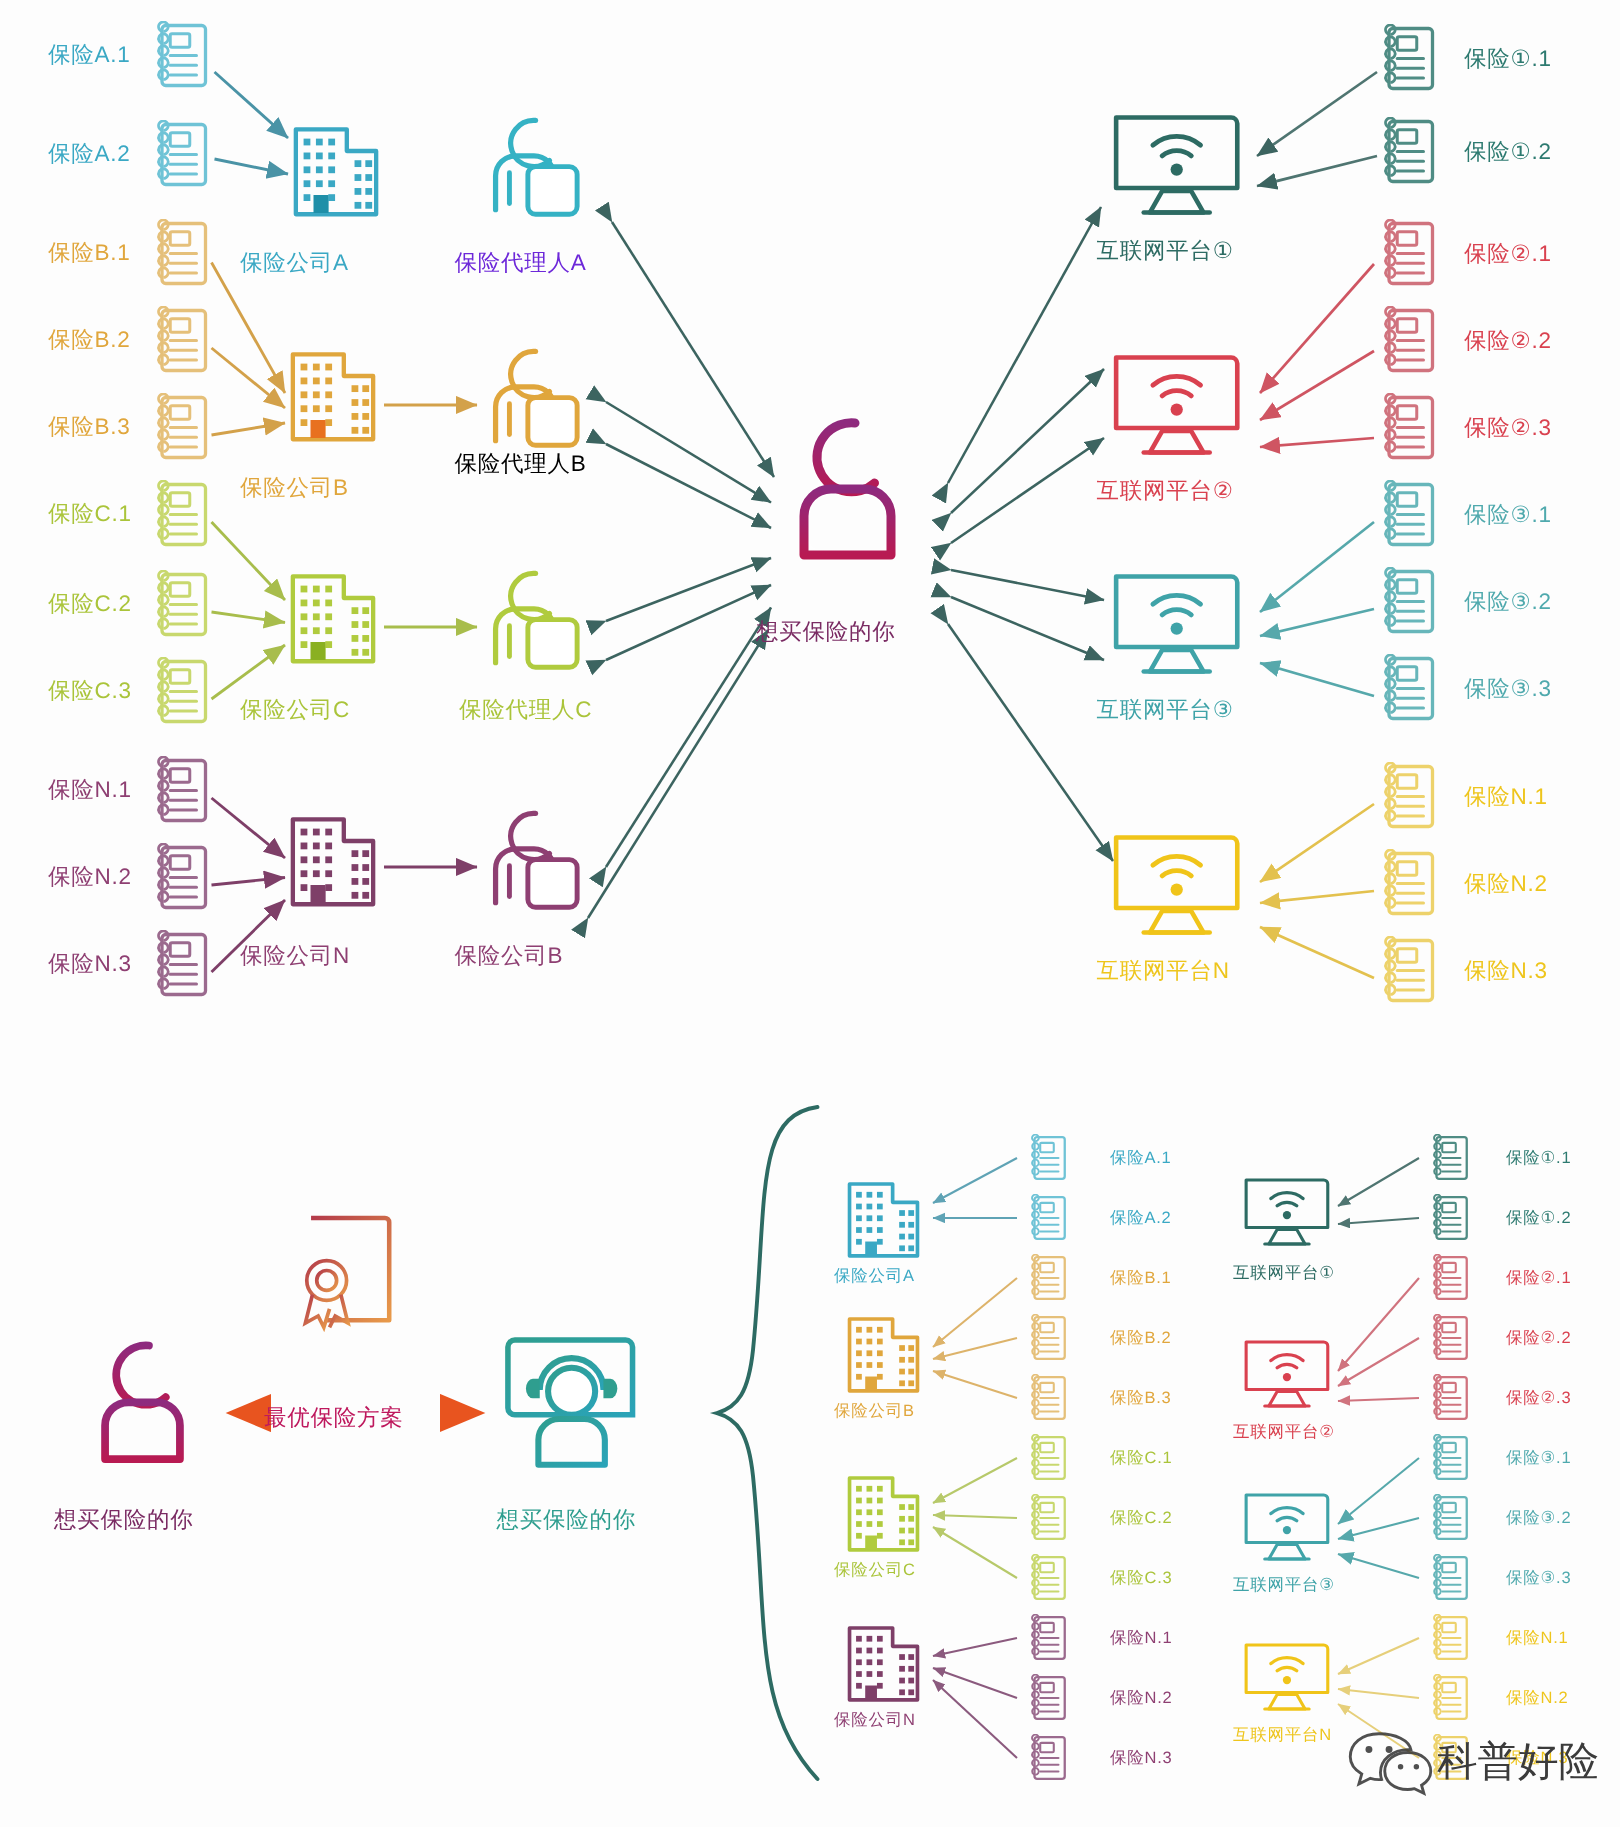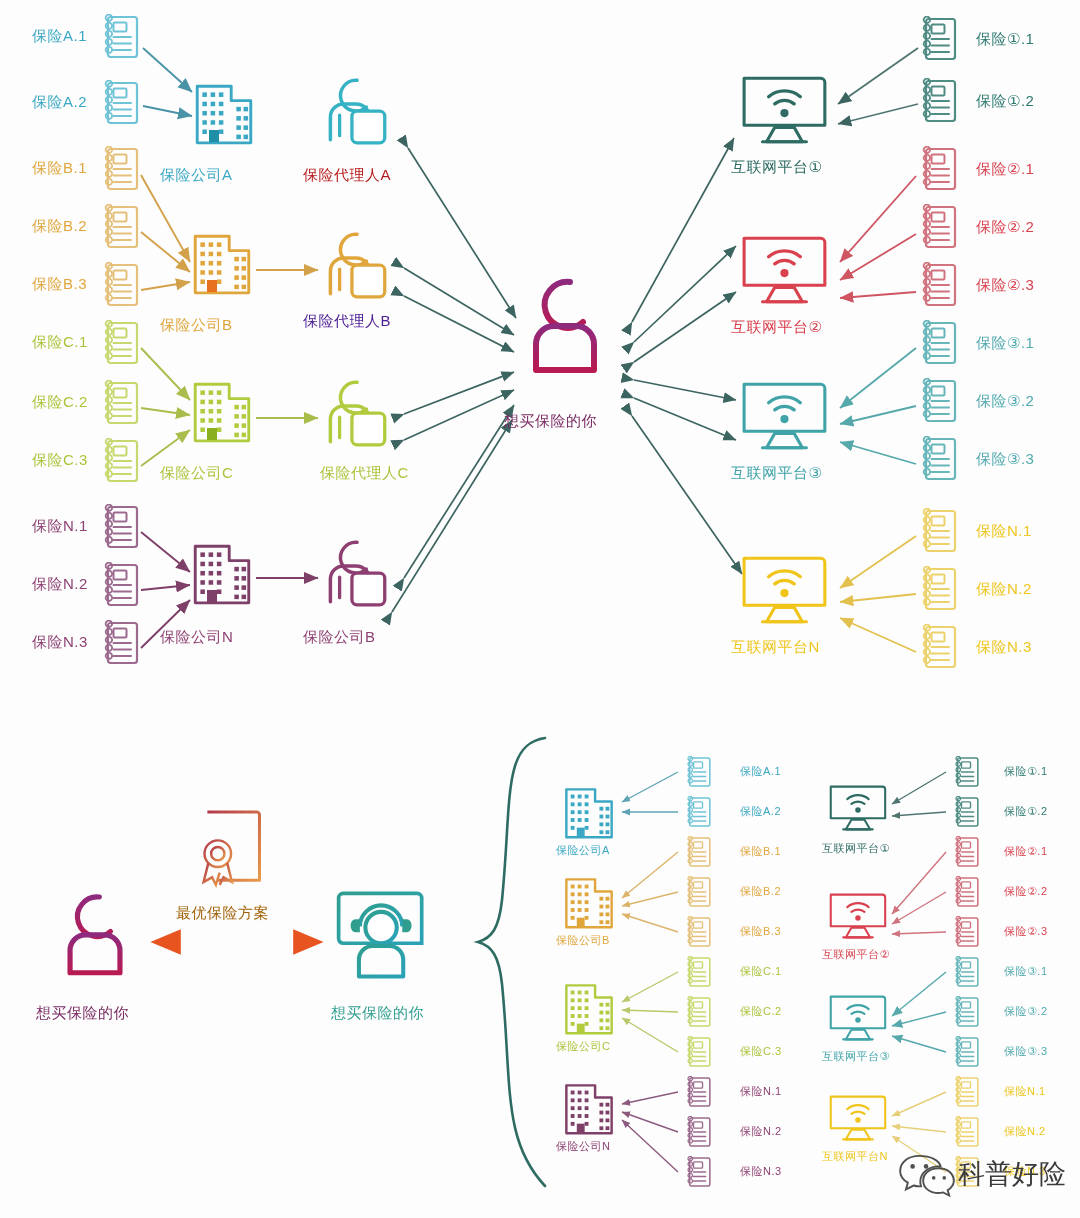--- a/index.html
+++ b/index.html
@@ -531,23 +531,23 @@
   <div class="lbl" style="left:32px;top:451px;color:#aac43a;">保险C.3</div>
   <div class="lbl" style="left:32px;top:517px;color:#8e3f72;">保险N.1</div>
   <div class="lbl" style="left:32px;top:575px;color:#8e3f72;">保险N.2</div>
   <div class="lbl" style="left:32px;top:633px;color:#8e3f72;">保险N.3</div>
 
   <div class="lbl" style="left:160px;top:166px;color:#3aa8c4;">保险公司A</div>
   <div class="lbl" style="left:160px;top:316px;color:#e0a63c;">保险公司B</div>
   <div class="lbl" style="left:160px;top:464px;color:#aac43a;">保险公司C</div>
   <div class="lbl" style="left:160px;top:628px;color:#8e3f72;">保险公司N</div>
 
-  <div class="lbl" style="left:303px;top:166px;color:#b91c1c;">保险代理人A</div>
-  <div class="lbl" style="left:303px;top:312px;color:#4c1d95;">保险代理人B</div>
-  <div class="lbl" style="left:320px;top:464px;color:#aac43a;">保险代理人C</div>
+  <div class="lbl" style="left:303px;top:166px;color:#6d28d9;">保险代理人A</div>
+  <div class="lbl" style="left:303px;top:300px;color:#000000;">保险代理人B</div>
+  <div class="lbl" style="left:306px;top:464px;color:#aac43a;">保险代理人C</div>
   <div class="lbl" style="left:303px;top:628px;color:#8e3f72;">保险公司B</div>
 
   <div class="lbl center-lbl" style="left:504px;top:412px;color:#7a2b63;">想买保险的你</div>
 
   <div class="lbl" style="left:731px;top:158px;color:#2d6b63;">互联网平台①</div>
   <div class="lbl" style="left:731px;top:318px;color:#d9414f;">互联网平台②</div>
   <div class="lbl" style="left:731px;top:464px;color:#3fa3a8;">互联网平台③</div>
   <div class="lbl" style="left:731px;top:638px;color:#eec51c;">互联网平台N</div>
 
   <div class="lbl" style="left:976px;top:30px;color:#2d7a70;">保险①.1</div>
@@ -556,21 +556,21 @@
   <div class="lbl" style="left:976px;top:218px;color:#d9414f;">保险②.2</div>
   <div class="lbl" style="left:976px;top:276px;color:#d9414f;">保险②.3</div>
   <div class="lbl" style="left:976px;top:334px;color:#4fa9ad;">保险③.1</div>
   <div class="lbl" style="left:976px;top:392px;color:#4fa9ad;">保险③.2</div>
   <div class="lbl" style="left:976px;top:450px;color:#4fa9ad;">保险③.3</div>
   <div class="lbl" style="left:976px;top:522px;color:#eec51c;">保险N.1</div>
   <div class="lbl" style="left:976px;top:580px;color:#eec51c;">保险N.2</div>
   <div class="lbl" style="left:976px;top:638px;color:#eec51c;">保险N.3</div>
 
   <div class="lbl" style="left:36px;top:1004px;color:#7a2b63;">想买保险的你</div>
-  <div class="lbl" style="left:176px;top:904px;color:#a16207;">最优保险方案</div>
+  <div class="lbl" style="left:176px;top:936px;color:#be185d;">最优保险方案</div>
   <div class="lbl" style="left:331px;top:1004px;color:#2f9e8f;">想买保险的你</div>
 
   <div class="lbl sm" style="left:556px;top:843px;color:#3aa8c4;">保险公司A</div>
   <div class="lbl sm" style="left:556px;top:933px;color:#e0a63c;">保险公司B</div>
   <div class="lbl sm" style="left:556px;top:1039px;color:#aac43a;">保险公司C</div>
   <div class="lbl sm" style="left:556px;top:1139px;color:#8e3f72;">保险公司N</div>
 
   <div class="lbl sm" style="left:740px;top:764px;color:#3aa8c4;">保险A.1</div>
   <div class="lbl sm" style="left:740px;top:804px;color:#3aa8c4;">保险A.2</div>
   <div class="lbl sm" style="left:740px;top:844px;color:#e0a63c;">保险B.1</div>

